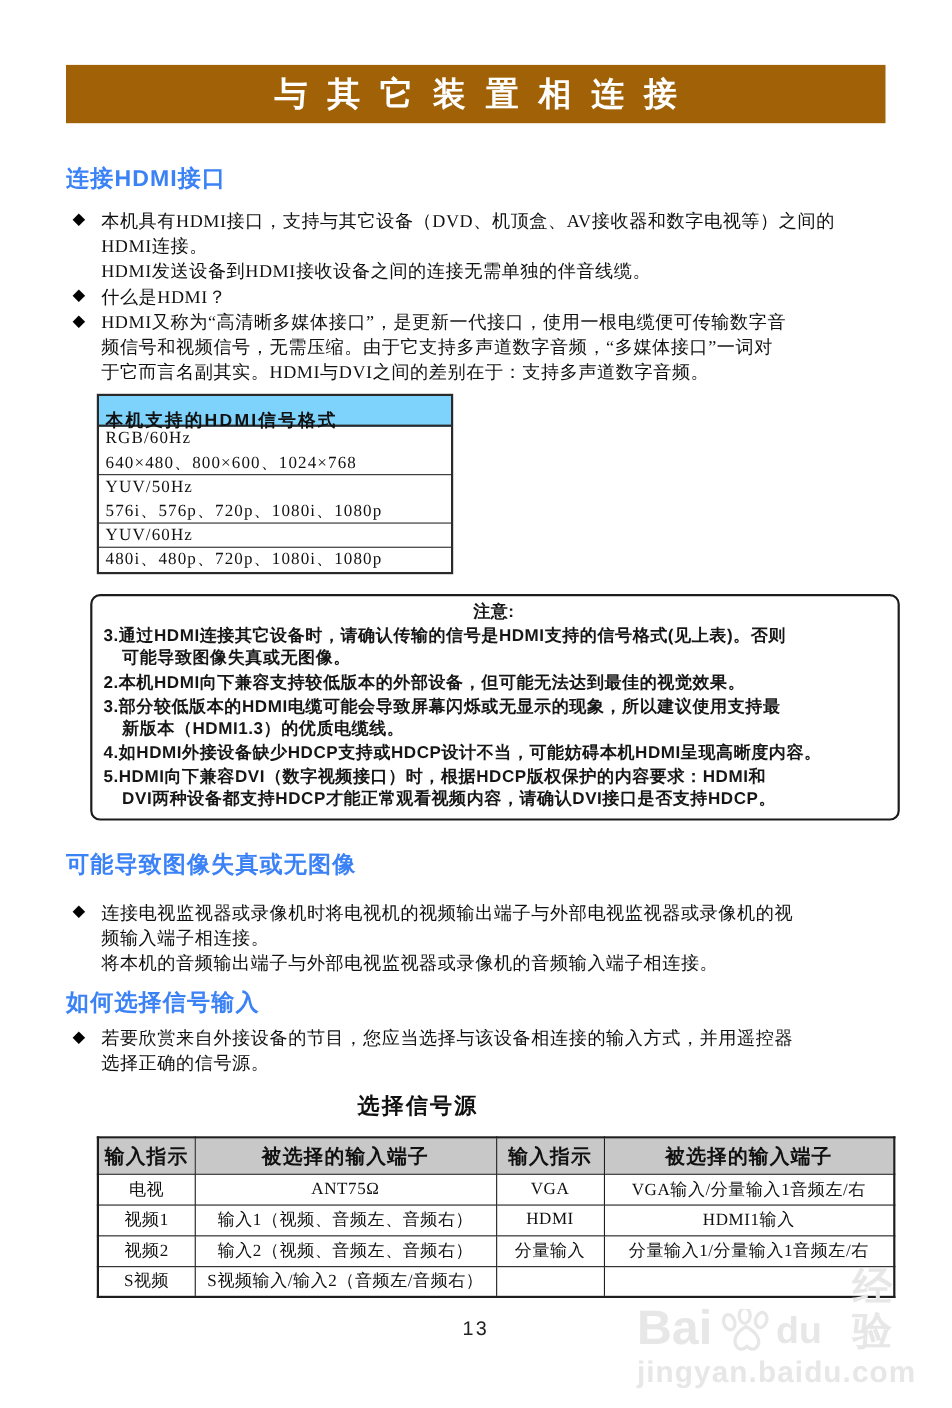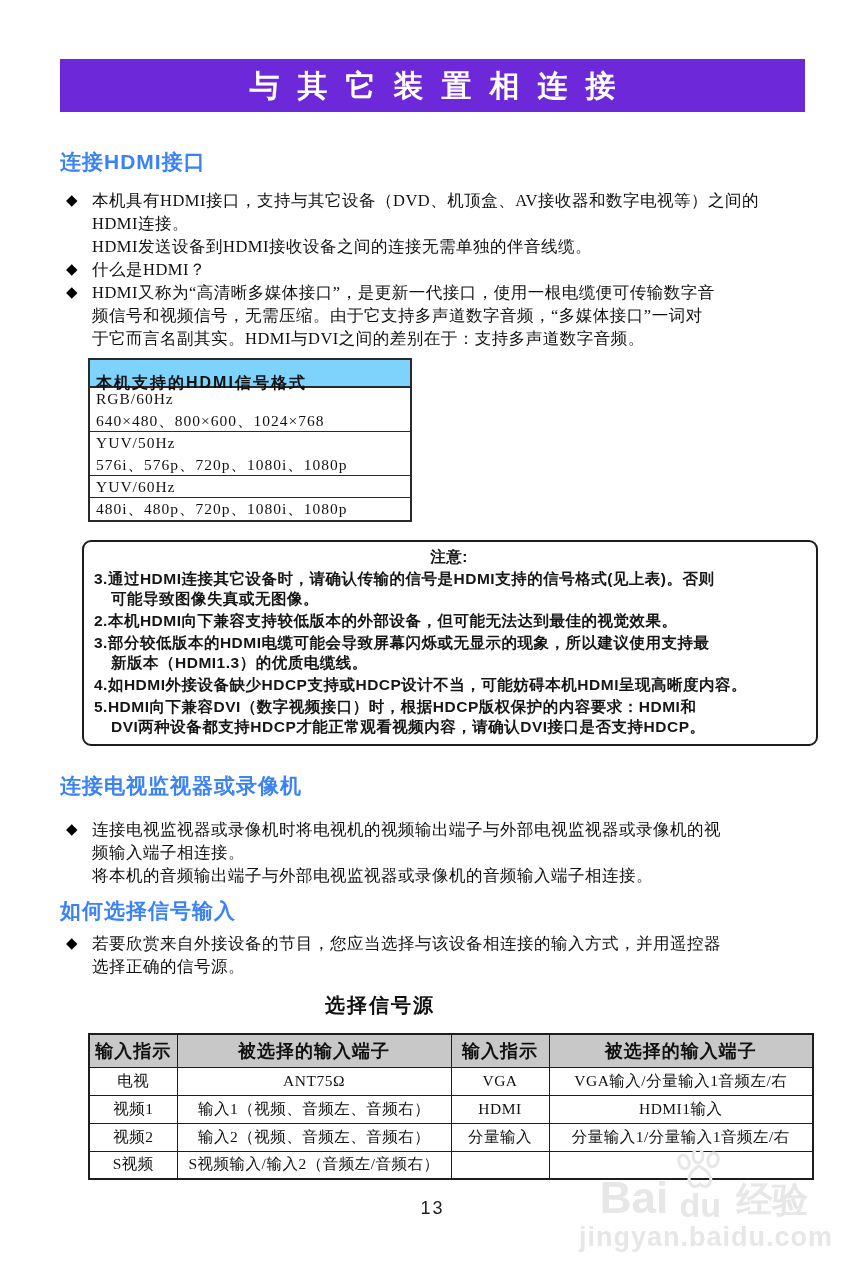--- a/index.html
+++ b/index.html
@@ -9,21 +9,21 @@
     width:865px; height:1280px;
     background:#ffffff;
     overflow:hidden;
     color:#111;
     font-family:"Liberation Serif", serif;
   }
   
   .banner {
     margin:59px 60px 0 60px;
     height:53px;
-    background:#6d28d9;
+    background:#a16207;
     color:#ffffff;
     font-family:"Liberation Sans", sans-serif;
     font-size:30px;
     font-weight:bold;
     text-align:center;
     line-height:53px;
     letter-spacing:18px;
     text-indent:18px;
   }
   
@@ -141,21 +141,21 @@
     right:36px; top:1150px;
     width:250px;
     color:#e7e7e7;
     text-align:center;
     font-family:"Liberation Sans", sans-serif;
     font-weight:bold;
     user-select:none;
   }
   .wm .row1 { display:flex; align-items:flex-end; justify-content:center; gap:6px; }
   .wm .bai { font-size:44px; line-height:44px; }
-  .wm .du-col { display:flex; flex-direction:column; align-items:center; }
+  .wm .du-col { display:flex; flex-direction:row; align-items:center; }
   .wm .paw { display:block; }
   .wm .du { font-size:34px; line-height:30px; }
   .wm .jy { font-size:36px; line-height:40px; margin-left:4px; }
   .wm .url { font-size:27px; line-height:30px; margin-top:2px; letter-spacing:1px; }
 </style>
 </head>
 <body>
 
 <div class="page">
 
@@ -215,21 +215,21 @@
     </div>
     <div class="note-item">
       <div>4.如HDMI外接设备缺少HDCP支持或HDCP设计不当，可能妨碍本机HDMI呈现高晰度内容。</div>
     </div>
     <div class="note-item">
       <div>5.HDMI向下兼容DVI（数字视频接口）时，根据HDCP版权保护的内容要求：HDMI和</div>
       <div class="cont">DVI两种设备都支持HDCP才能正常观看视频内容，请确认DVI接口是否支持HDCP。</div>
     </div>
   </div>
 
-  <div class="sec-h h2">连接电视监视器或录像机</div>
+  <div class="sec-h h2">可能导致图像失真或无图像</div>
 
   <div class="bullets">
     <div class="bullet">
       <span class="marker">◆</span>
       <div class="btext">
         <div>连接电视监视器或录像机时将电视机的视频输出端子与外部电视监视器或录像机的视</div>
         <div>频输入端子相连接。</div>
         <div>将本机的音频输出端子与外部电视监视器或录像机的音频输入端子相连接。</div>
       </div>
     </div>

